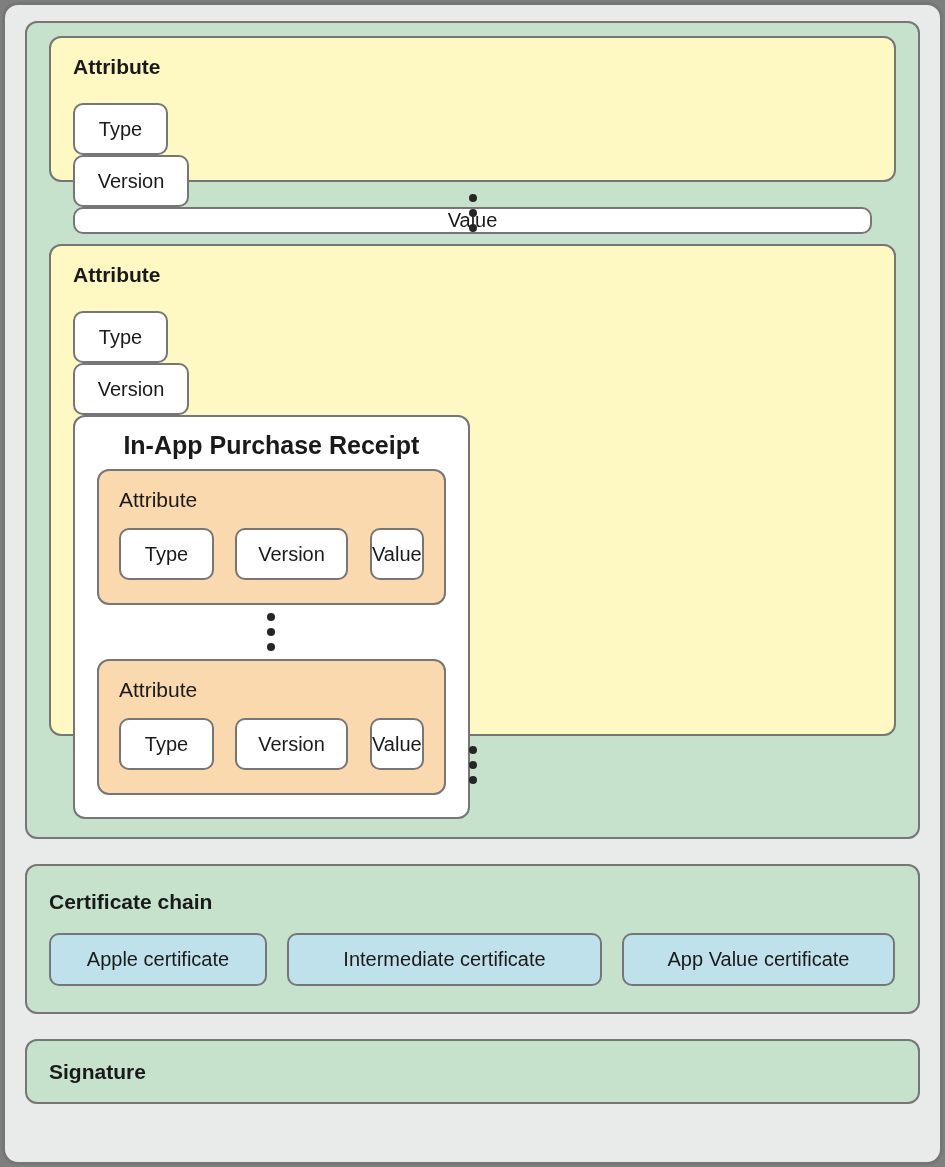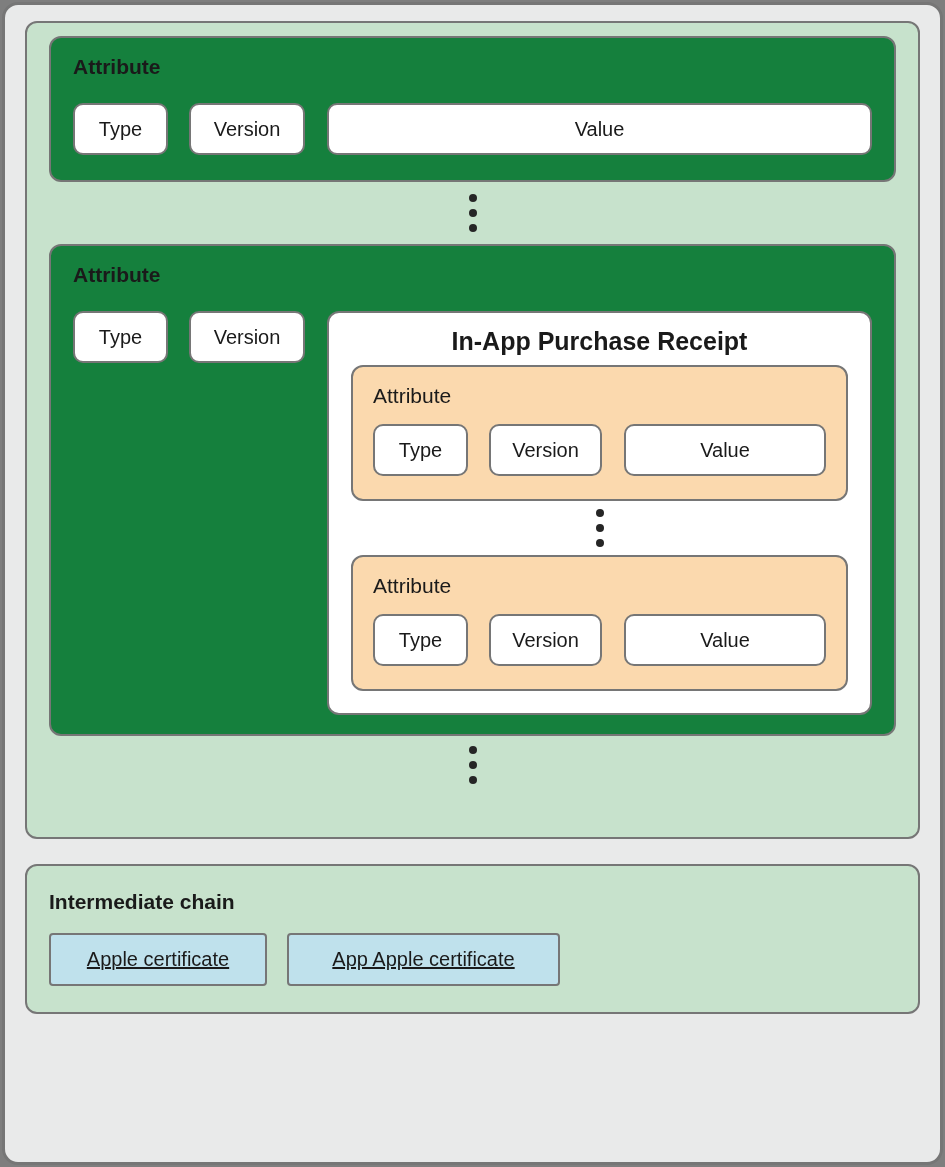--- a/index.html
+++ b/index.html
@@ -33,29 +33,29 @@
     border: 2px solid #767676;
     border-radius: 12px;
   }
   .payload {
     height: 818px;
     padding: 0 22px;
   }
   .payload-label { padding-top: 17px; }
 
   .attr {
-    background: #15803d;
+    background: #fef9c3;
     border: 2px solid #767676;
     border-radius: 12px;
     padding: 16px 22px;
   }
   .attr-1 { height: 146px; margin-top: 13px; }
   .attr-2 { height: 492px; }
 
-  .field-row { display: flex; margin-top: 24px; }
+  .field-row { display: flex; margin-top: 24px; flex-direction: column; }
   .attr-2 .field-row { align-items: flex-start; }
   .field {
     height: 52px;
     background: #ffffff;
     border: 2px solid #767676;
     border-radius: 10px;
     display: flex;
     align-items: center;
     justify-content: center;
     font-size: 20px;
@@ -108,27 +108,26 @@
     height: 150px;
     margin-top: 25px;
     padding: 0 22px;
   }
   .certchain-label { padding-top: 23px; }
   .cert-row { display: flex; gap: 20px; margin-top: 19px; }
   .cert {
     height: 53px;
     background: #bfe1ec;
     border: 2px solid #767676;
-    border-radius: 4px;
+    border-radius: 10px;
     display: flex;
     align-items: center;
     justify-content: center;
     font-size: 20px;
     flex: none;
-    text-decoration: underline;
   }
   .cert-apple { width: 218px; }
   .cert-intermediate { width: 315px; }
   .cert-appstore { width: 273px; }
 
   .signature {
     height: 65px;
     margin-top: 25px;
     padding: 0 22px;
     display: flex;
@@ -201,21 +200,25 @@
     <div class="dots-row last">
       <div class="dots">
         <div class="dot"></div>
           <div class="dot"></div>
           <div class="dot"></div>
       </div>
     </div>
   </div>
 
   <div class="green-box certchain">
-    <div class="section-label certchain-label">Intermediate chain</div>
+    <div class="section-label certchain-label">Certificate chain</div>
     <div class="cert-row">
       <div class="cert cert-apple">Apple certificate</div>
-      <div class="cert cert-appstore">App Apple certificate</div>
+      <div class="cert cert-intermediate">Intermediate certificate</div>
+      <div class="cert cert-appstore">App Value certificate</div>
     </div>
   </div>
 
+  <div class="green-box signature">
+    <div class="section-label">Signature</div>
+  </div>
 
 </div>
 
 </body></html>

